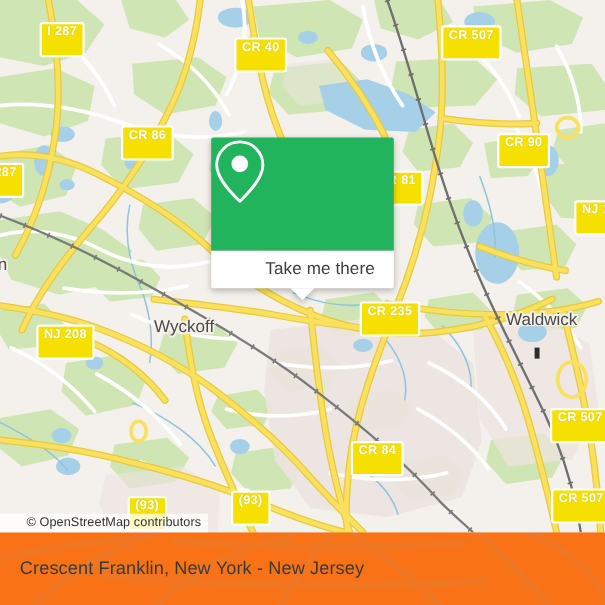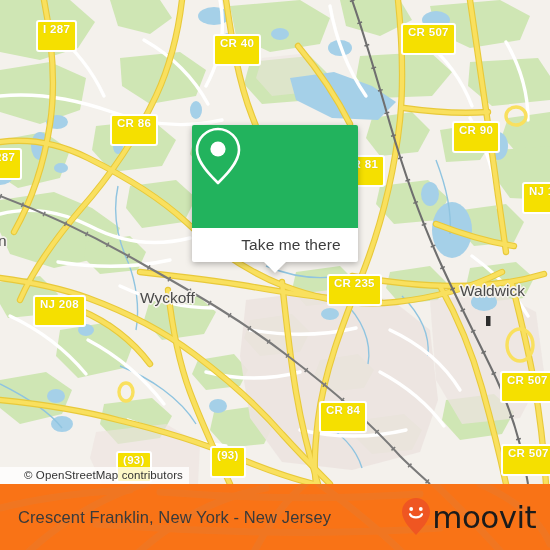--- a/index.html
+++ b/index.html
@@ -335,25 +335,16 @@
         <path d="M300 470 C340 498 380 530 410 560"></path>
         <path d="M420 470 C452 500 484 532 508 560"></path>
         <path d="M160 492 C240 498 330 500 420 494"></path>
         <path d="M96 524 C200 532 320 536 440 528"></path>
         <path d="M480 484 C516 500 540 520 550 544"></path>
         <path d="M0 508 C40 498 84 492 130 490"></path>
       </g>
     </svg>
     <div id="footer-inner">
       <span id="footer-title">Crescent Franklin, New York - New Jersey</span>
-      <span id="brand">
-        <svg width="30" height="40" viewBox="0 0 30 40">
-          <path d="M15 1 C7.3 1 1 7.3 1 15 C1 24 11.5 34 15 38 C18.5 34 29 24 29 15 C29 7.3 22.7 1 15 1 Z" fill="#ef5622"></path>
-          <circle cx="10.2" cy="12" r="1.9" fill="#ffffff"></circle>
-          <circle cx="19.8" cy="12" r="1.9" fill="#ffffff"></circle>
-          <path d="M9 17.2 C11 21.4 19 21.4 21 17.2" stroke="#ffffff" stroke-width="2.2" fill="none" stroke-linecap="round"></path>
-        </svg>
-        <span id="brand-word">moovit</span>
-      </span>
     </div>
   </div>
 
 </div>
 
 </body></html>

